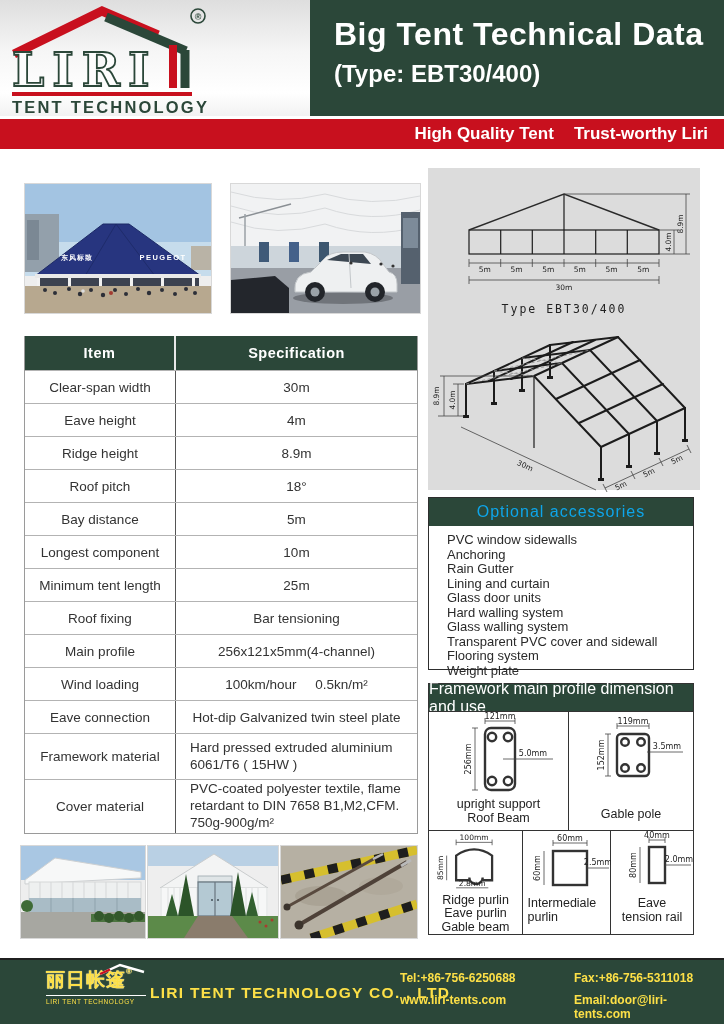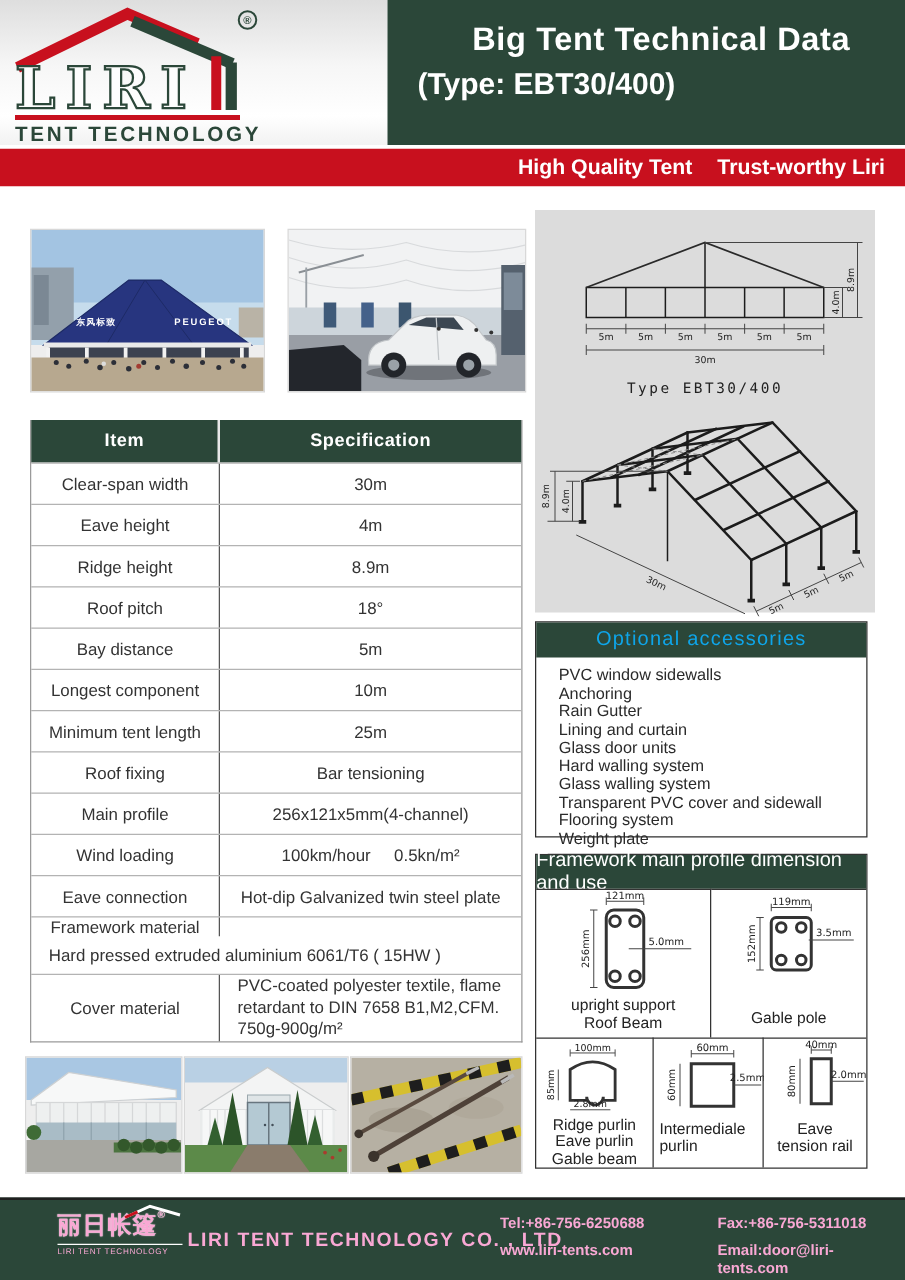--- a/index.html
+++ b/index.html
@@ -4,21 +4,21 @@
 <style>
   * { margin:0; padding:0; box-sizing:border-box; }
   html,body { background:#888; }
   body { font-family:"Liberation Sans","DejaVu Sans",sans-serif; }
   .page { position:relative; width:724px; height:1024px; background:#ffffff; margin:0 auto; overflow:hidden; }
 
   
   .hdr-left { position:absolute; left:0; top:0; width:310px; height:116px;
               background:linear-gradient(180deg,#dedede 0%,#f6f6f6 45%,#ffffff 80%,#f2f2f2 100%); }
   .hdr-green { position:absolute; left:310px; top:0; width:414px; height:116px; background:#2b4739; color:#fff; padding:16px 0 0 24px; }
-  .hdr-title { font-size:26px; font-weight:bold; letter-spacing:.5px;text-align:center; }
+  .hdr-title { font-size:32px; font-weight:bold; letter-spacing:.5px; }
   .hdr-sub { font-size:24px; font-weight:bold; margin-top:7px; }
   .stripe { position:absolute; left:0; top:119px; width:724px; height:30px; background:#c8101e; color:#fff;
             display:flex; justify-content:flex-end; align-items:center; gap:20px; padding-right:16px;
             font-size:17px; font-weight:bold; }
 
   
   .photo, .bphoto { position:absolute; outline:1px solid #d8d8d8; background:#eee; }
   .p1 { left:25px; top:184px; width:186px; height:129px; }
   .p2 { left:231px; top:184px; width:189px; height:129px; }
   .b1 { left:21px;  top:846px; width:124px; height:92px; }
@@ -28,21 +28,21 @@
 
   
   .spec-table { position:absolute; left:24px; top:336px; width:394px; border:1px solid #9a9a9a; border-top:none; background:#fff; }
   .t-head { display:flex; height:34px; background:#2b4739; color:#fff; font-size:14.5px; font-weight:bold; letter-spacing:.5px; }
   .t-head .c1 { border-right:2px solid #e8e8e8; }
   .t-row { display:flex; border-top:1px solid #b3b3b3; color:#333; font-size:13.5px; }
   .t-row:first-of-type { border-top:none; }
   .c1 { width:151px; display:flex; align-items:center; justify-content:center; text-align:center; }
   .t-row .c1 { border-right:1.5px solid #555; }
   .c2 { flex:1; display:flex; align-items:center; justify-content:center; text-align:center; padding:8px 8px; }
-  .h33 { height:33px; } .h46 { height:46px;flex-direction:column; } .h54 { height:54px; }
+  .h33 { height:33px; } .h46 { height:46px; } .h54 { height:54px; }
   .c2.left { justify-content:flex-start; text-align:left; padding-left:14px; line-height:1.25; }
 
   
   .graypanel { position:absolute; left:428px; top:168px; width:272px; height:322px; background:#dcdcdc; }
   .gable-cap { height:16px; text-align:center; font-family:"DejaVu Sans Mono",monospace; font-size:11.5px; letter-spacing:2px; color:#222; }
 
   .acc-box { position:absolute; left:428px; top:497px; width:266px; height:173px; border:1px solid #2e2e2e; background:#fff; }
   .acc-head { height:28px; background:#2b4739; color:#0ea5e9; display:flex; align-items:center; justify-content:center;
               font-size:16px; letter-spacing:1px; }
   .acc-body { padding:7px 0 0 18px; }
@@ -61,21 +61,21 @@
   .st  { stroke:#1c1c1c; stroke-width:2;  fill:none; stroke-linecap:round; }
   .st1 { stroke:#1c1c1c; stroke-width:1.2; fill:none; }
   .thin{ stroke:#2a2a2a; stroke-width:1.4; fill:none; }
   .dim { stroke:#444; stroke-width:.8; fill:none; }
   .dash{ stroke:#8a8a8a; stroke-width:.8; stroke-dasharray:3 2.5; fill:none; }
   .dl  { font-size:8px; fill:#222; font-family:"DejaVu Sans",sans-serif; }
   .dl7 { font-size:7.5px; fill:#222; font-family:"DejaVu Sans",sans-serif; }
   .prof{ stroke:#333; stroke-width:2.4; fill:none; }
 
   
-  .footer { position:absolute; left:0; top:958px; width:724px; height:66px; background:#2b4739; border-top:2px solid #1f1f1f; color:#f9a8d4; }
+  .footer { position:absolute; left:0; top:958px; width:724px; height:66px; background:#2b4739; border-top:2px solid #1f1f1f; color:#fde047; }
   .f-logo { position:absolute; left:46px; top:7px; width:100px; }
   .f-cn { font-size:19px; font-weight:bold; letter-spacing:1px; white-space:nowrap; text-shadow:0 0 1px #fff; }
   .f-reg { font-size:8px; vertical-align:top; }
   .f-roof { position:absolute; left:52px; top:-4px; }
   .f-sub { border-top:1.5px solid #fff; margin-top:2px; padding-top:2px; font-size:6.5px; letter-spacing:.55px; white-space:nowrap; }
   .f-company { position:absolute; left:150px; top:0; height:66px; display:flex; align-items:center;
                font-size:15.5px; font-weight:bold; letter-spacing:1.3px; }
   .f-contact { position:absolute; left:400px; top:11px; right:6px; display:grid; grid-template-columns:160px 1fr;
                column-gap:14px; row-gap:8px; font-size:12px; font-weight:bold; }
 </style>

